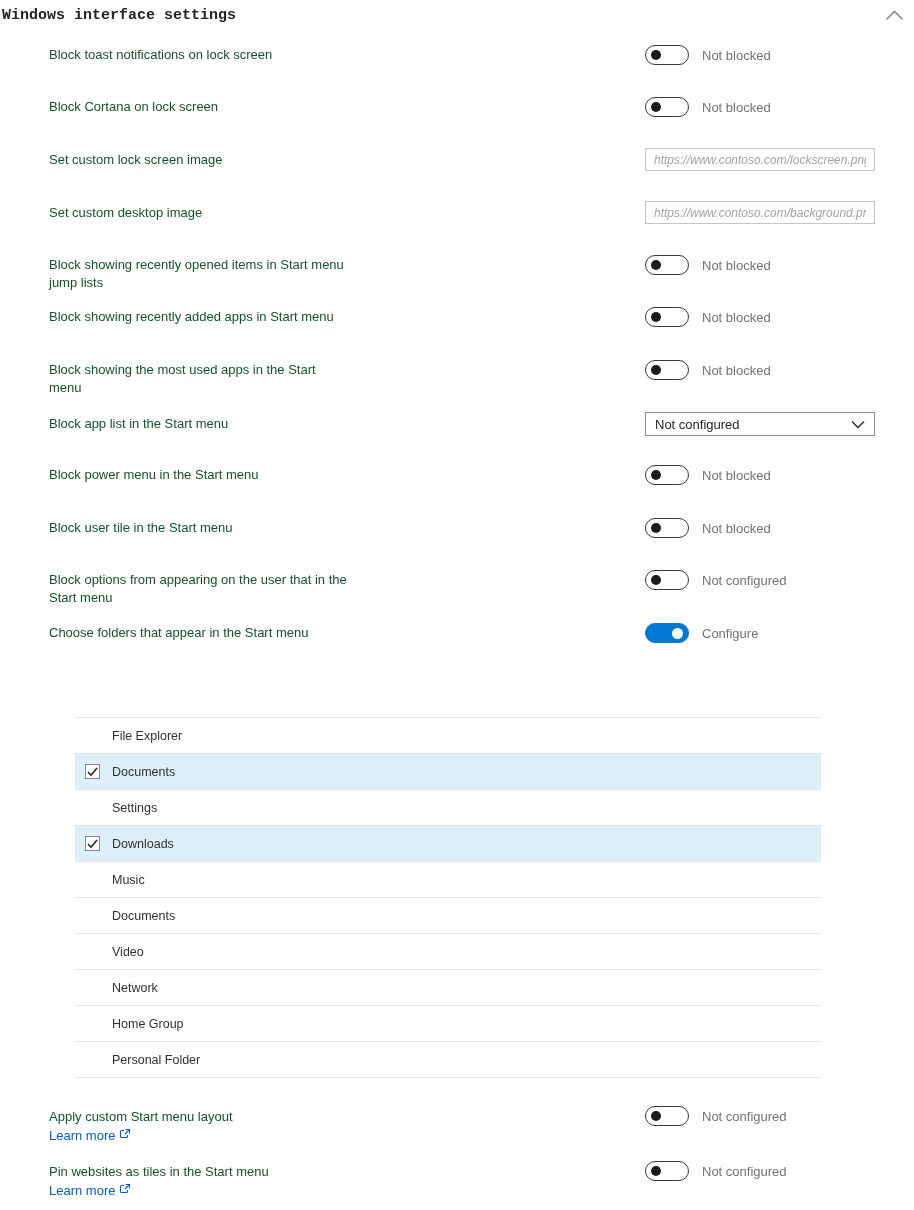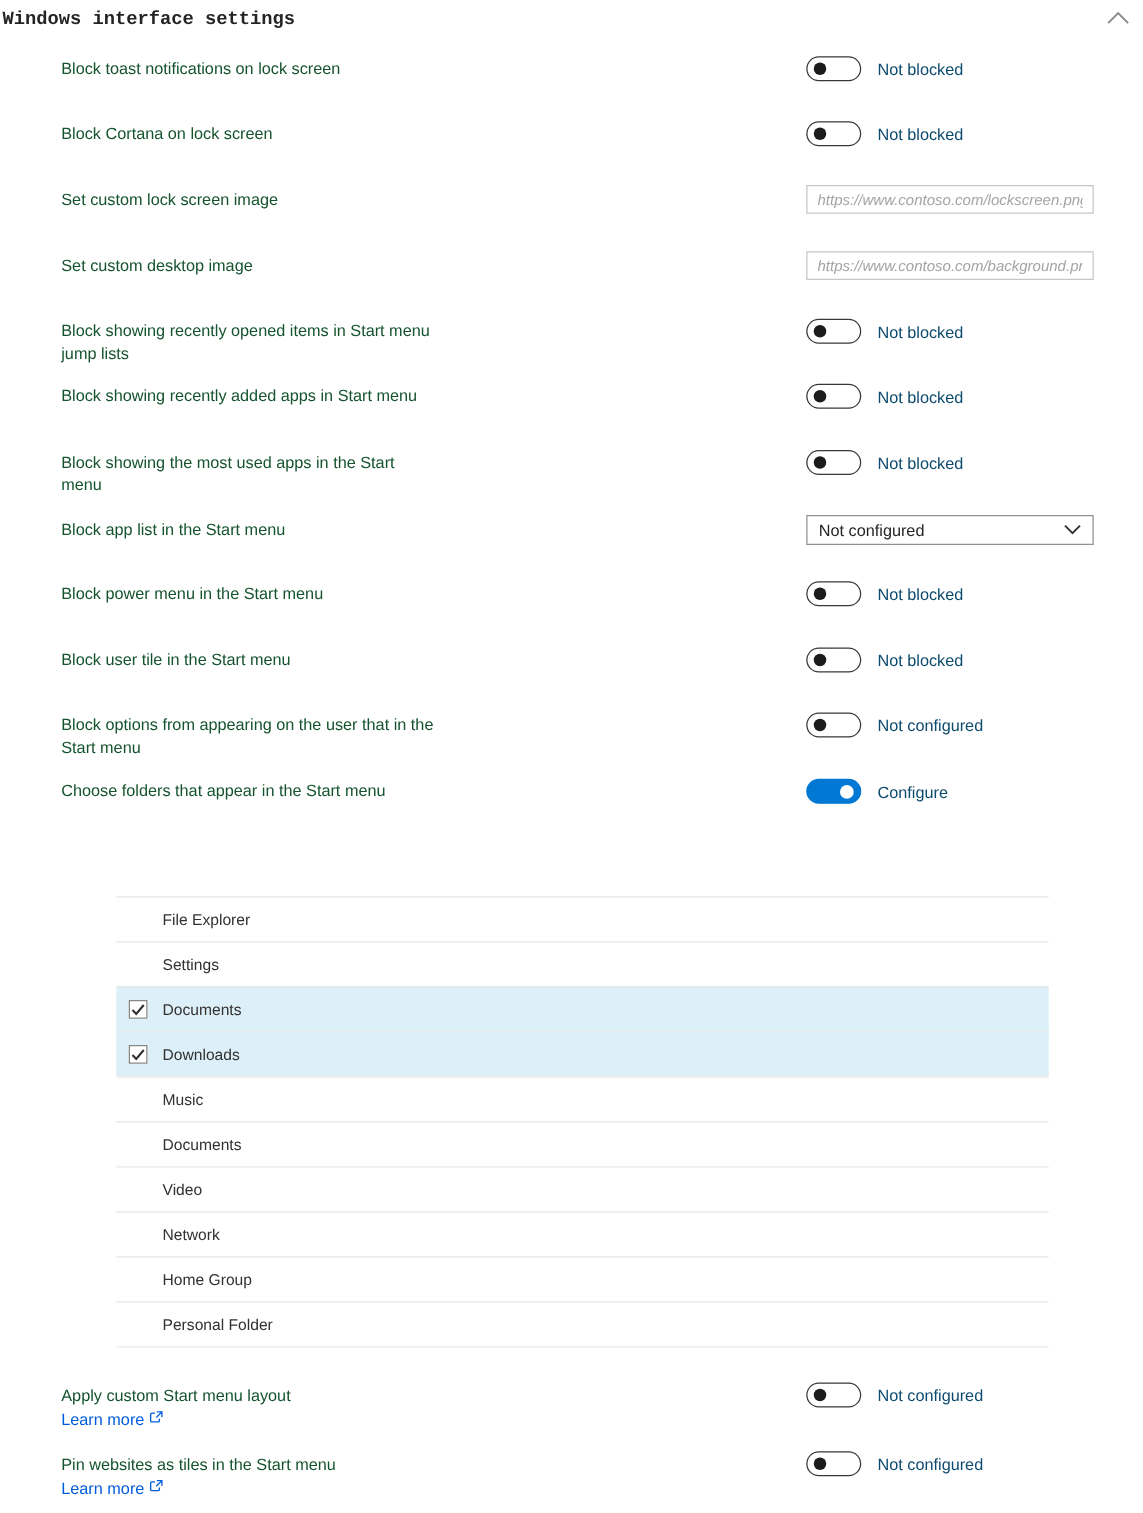--- a/index.html
+++ b/index.html
@@ -18,21 +18,21 @@
 
   .srow { position: absolute; left: 0; width: 914px; }
   .slabel {
     position: absolute; left: 49px; top: 0; width: 302px;
     font-size: 13px; line-height: 18px; color: #14532d;
   }
   .sctrl {
     position: absolute; left: 645px; top: -1px;
     display: flex; align-items: center; gap: 13px;
   }
-  .status { font-size: 13px; color: #0c4a6e; white-space: nowrap; }
+  .status { font-size: 13px; color: #737373; white-space: nowrap; }
 
   
   .toggle {
     position: relative; width: 44px; height: 20px; border-radius: 10px;
     border: 1px solid #38383a; background: #fff; cursor: pointer; flex: 0 0 auto;
   }
   .toggle .knob {
     position: absolute; top: 4px; left: 5px; width: 10px; height: 10px;
     border-radius: 50%; background: #1b1b1b;
   }
@@ -50,21 +50,21 @@
   
   .dropdown {
     position: absolute; left: 645px; top: -3px; width: 230px; height: 24px;
     border: 1px solid #919191; background: #fff; cursor: pointer;
     display: flex; align-items: center; justify-content: space-between; padding: 0 9px;
   }
   .dropdown .dval { font-size: 13px; color: #252423; }
 
   
   .ftable {
-    position: absolute; left: 93px; top: 717px; width: 746px;
+    position: absolute; left: 75px; top: 717px; width: 746px;
     border-bottom: 1px solid #e6e6e6;
   }
   .frow {
     position: relative; height: 36px; border-top: 1px solid #e6e6e6;
     display: flex; align-items: center; cursor: pointer; background: #fff;
   }
   .frow.checked { background: #ddf0fa; }
   .fcb {
     display: none; position: absolute; left: 10px; top: 10px;
     width: 15px; height: 15px; border: 1px solid #8a8886; background: #fff;
@@ -203,31 +203,31 @@
         </span>
       <span class="status">Configure</span>
     </div>
   </div>
 
   <div class="ftable">
     <div class="frow">
 
       <span class="flabel">File Explorer</span>
     </div>
-    <div class="frow">
-
-      <span class="flabel">Settings</span>
-    </div>
     <div class="frow checked">
       <span class="fcb">
           <svg width="11" height="10" viewBox="0 0 11 10">
             <polyline points="1,5 4,8.2 10,1" fill="none" stroke="#323130" stroke-width="1.7"></polyline>
           </svg>
         </span>
       <span class="flabel">Documents</span>
+    </div>
+    <div class="frow">
+
+      <span class="flabel">Settings</span>
     </div>
     <div class="frow checked">
       <span class="fcb">
           <svg width="11" height="10" viewBox="0 0 11 10">
             <polyline points="1,5 4,8.2 10,1" fill="none" stroke="#323130" stroke-width="1.7"></polyline>
           </svg>
         </span>
       <span class="flabel">Downloads</span>
     </div>
     <div class="frow">

